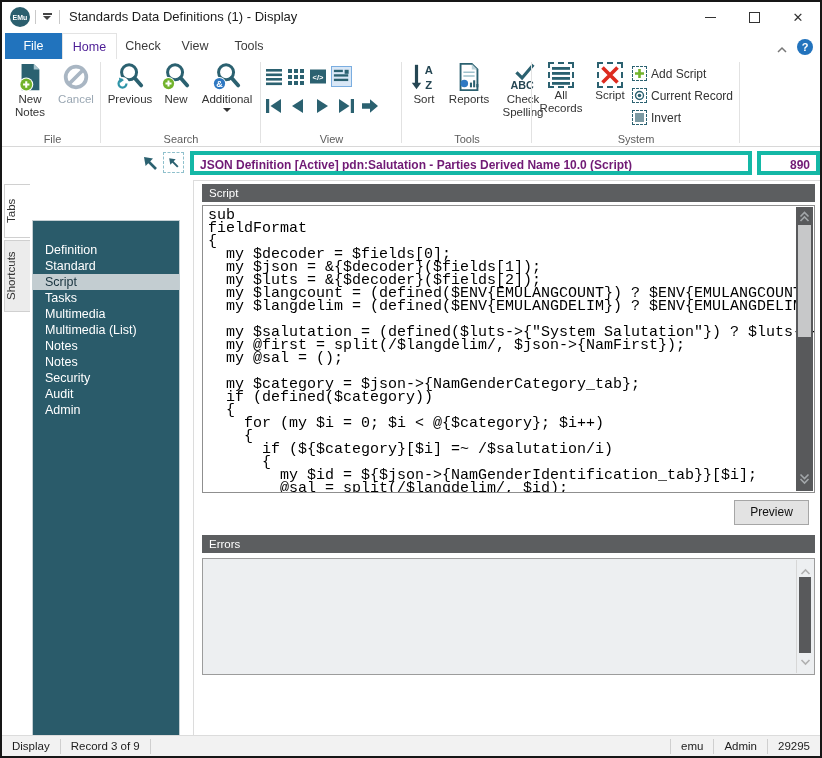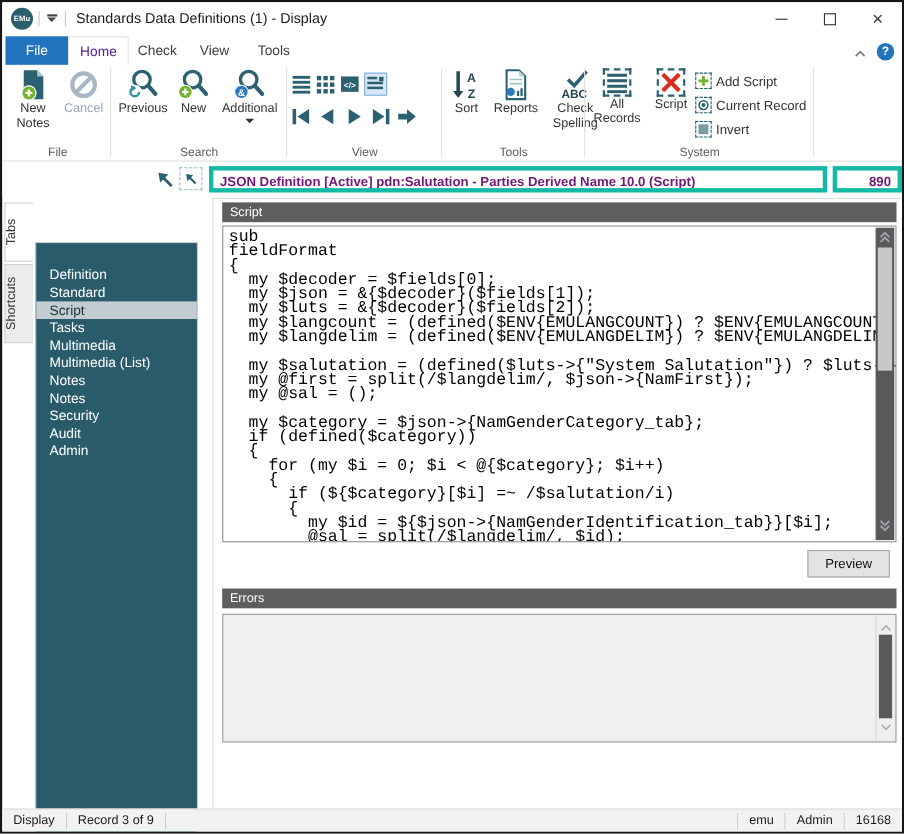--- a/index.html
+++ b/index.html
@@ -421,16 +421,16 @@
       </span>
     </div>
   </div>
 
   <div class="statusbar">
     <span class="status-cell">Display</span>
     <span class="status-cell">Record 3 of 9</span>
     <span class="status-spacer"></span>
     <span class="status-cell-r">emu</span>
     <span class="status-cell-r">Admin</span>
-    <span class="status-cell-r">16168</span>
+    <span class="status-cell-r">29295</span>
   </div>
 
 </div>
 
 </body></html>

